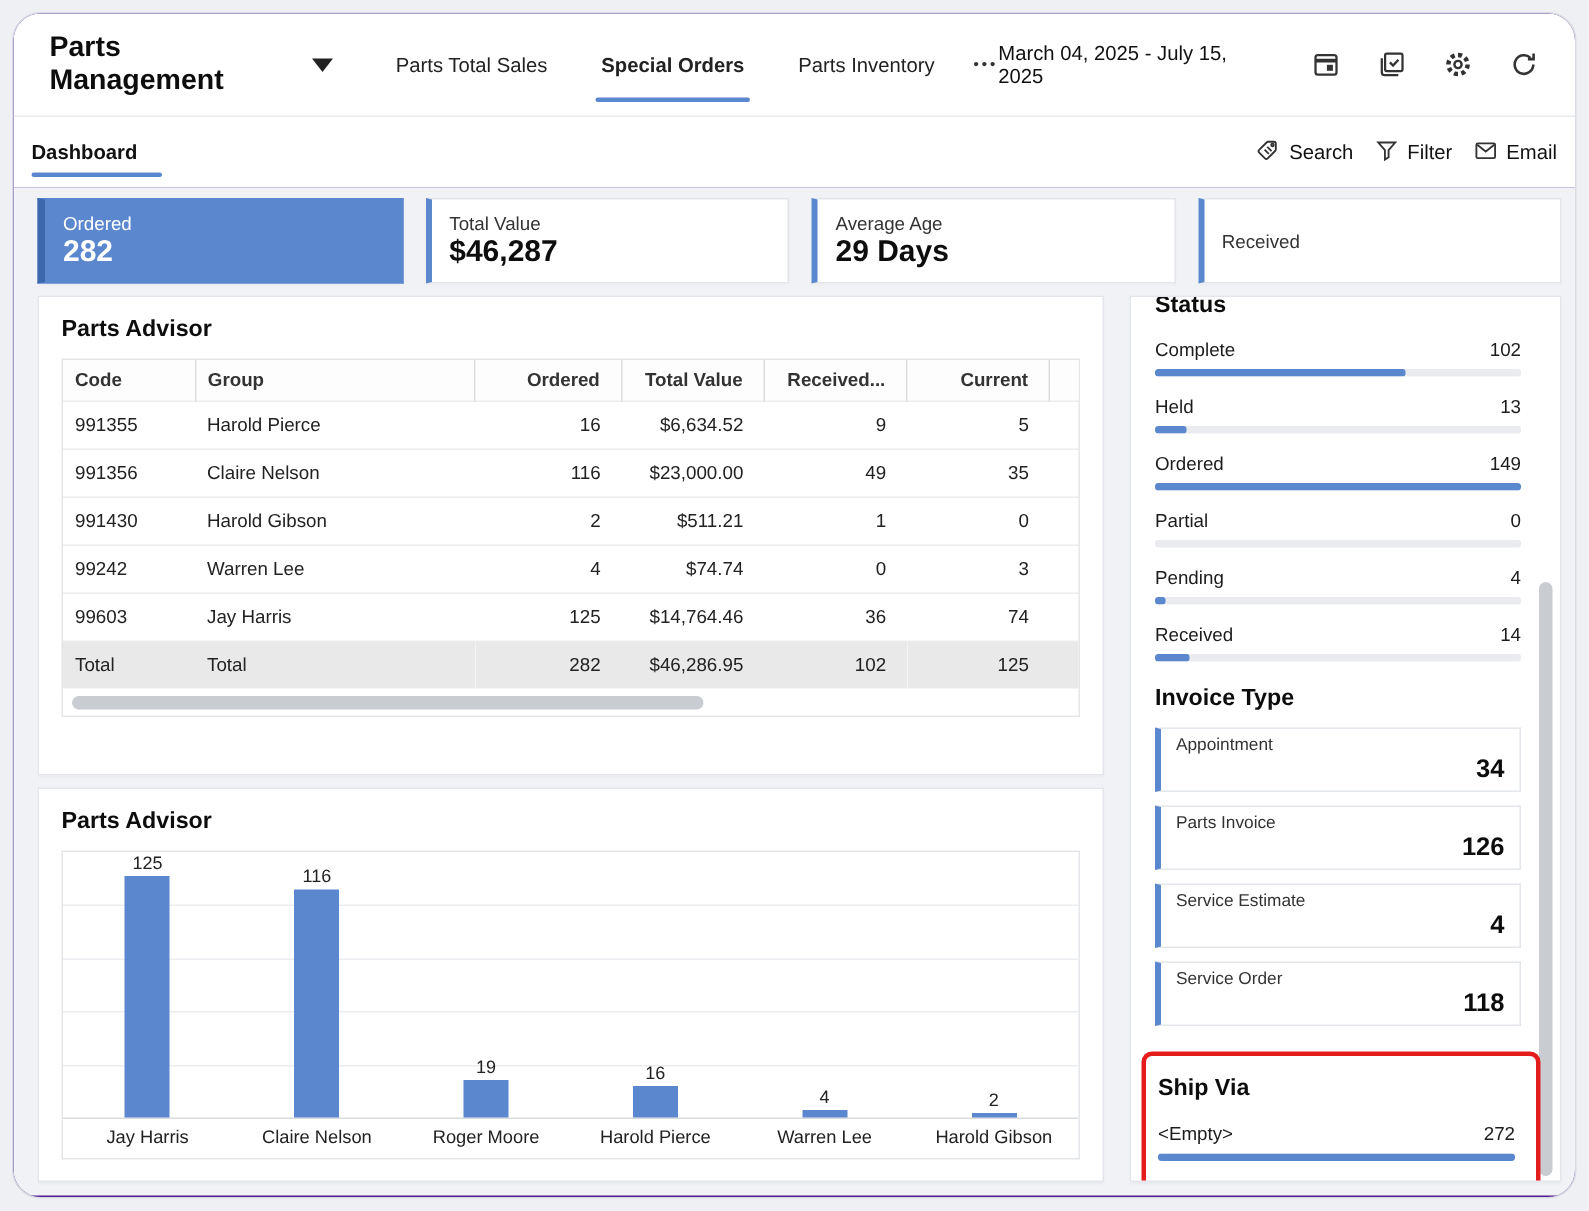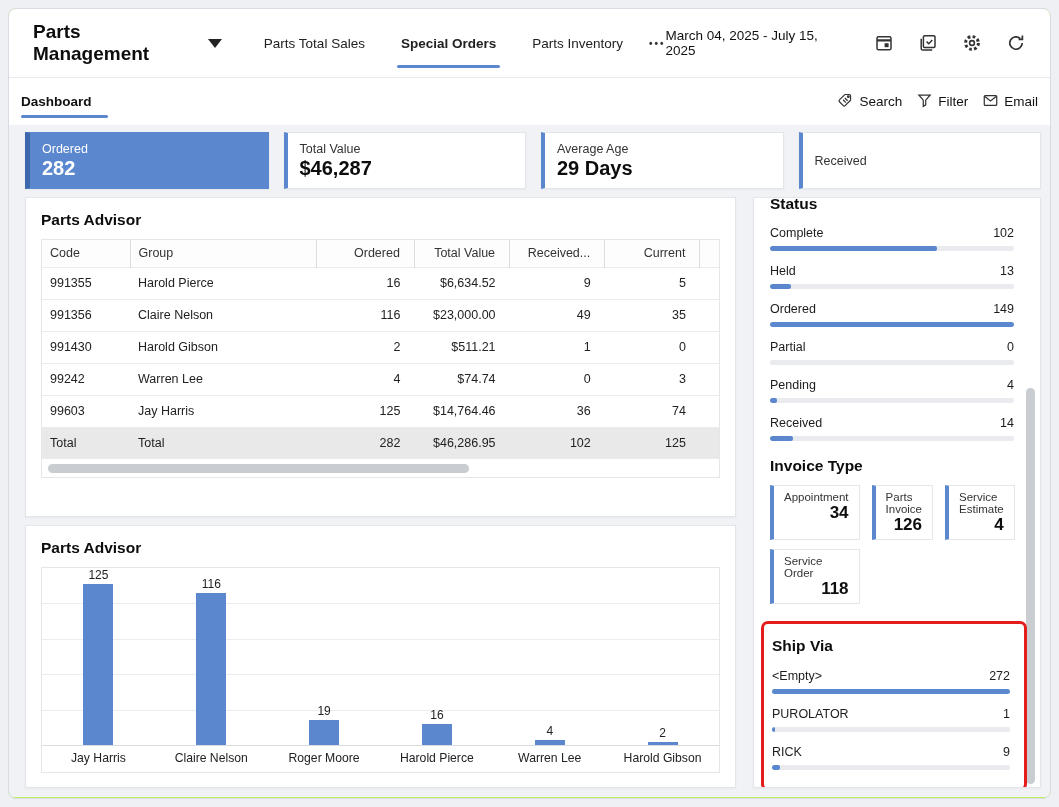--- a/index.html
+++ b/index.html
@@ -5,21 +5,21 @@
   :root{
     --accent:#5b87ce;
     --accent-dark:#3e68ad;
     --red:#e51c1c;
     --card-border:#e2e5ea;
     --txt:#1a1a1a;
   }
   *{box-sizing:border-box;margin:0;padding:0;}
   html,body{width:1059px;height:807px;overflow:hidden;}
   body{background:#eef0f4;font-family:"Liberation Sans","DejaVu Sans",sans-serif;color:var(--txt);}
-  .frame{position:absolute;left:8px;top:8px;right:8px;bottom:8px;background:#bef264;border:1px solid #d8dbe1;border-radius:8px;overflow:hidden;}
+  .frame{position:absolute;left:8px;top:8px;right:8px;bottom:8px;background:#4c1d95;border:1px solid #d8dbe1;border-radius:19px;overflow:hidden;}
 
   
   .topbar{height:69px;display:flex;align-items:center;padding:0 24px;background:#fff;border-bottom:1px solid #e8eaee;}
   .title-group{display:flex;align-items:center;cursor:pointer;}
   .app-title{font-size:19px;font-weight:700;color:#0d0d0d;}
   .caret{width:0;height:0;border-left:7px solid transparent;border-right:7px solid transparent;border-top:9px solid #222;margin-left:14px;}
   .tabs{display:flex;gap:36px;margin-left:42px;}
   .tab{position:relative;font-size:13.5px;color:#222;padding:25px 0;cursor:pointer;white-space:nowrap;}
   .tab.active{font-weight:700;}
   .tab.active::after{content:"";position:absolute;left:-4px;right:-4px;bottom:8px;height:3px;background:var(--accent);border-radius:2px;}
@@ -48,21 +48,21 @@
 
   .main-row{display:flex;gap:17px;flex:1;min-height:0;}
   .left-col{width:711px;display:flex;flex-direction:column;gap:8px;}
   .card{background:#fff;border:1px solid var(--card-border);box-shadow:0 1px 2px rgba(0,0,0,.04);}
   .card h2{font-size:15.5px;font-weight:700;color:#0d0d0d;margin:0 0 10px;}
 
   
   .table-card{height:320px;padding:13px 15px;}
   .tbl-wrap{border:1px solid #e6e6e6;padding-bottom:4px;}
   table{width:100%;border-collapse:collapse;table-layout:fixed;font-size:12.5px;}
-  thead th{font-weight:400;color:#333;text-align:left;height:27px;padding:0 6px 0 8px;border-right:1px solid #ddd;background:#fdfdfd;white-space:nowrap;overflow:hidden;}
+  thead th{font-weight:700;color:#333;text-align:left;height:27px;padding:0 6px 0 8px;border-right:1px solid #ddd;background:#fdfdfd;white-space:nowrap;overflow:hidden;}
   thead th:last-child{border-right:none;}
   tbody td{height:32px;padding:0 6px 0 8px;color:#222;border-top:1px solid #ececec;white-space:nowrap;overflow:hidden;}
   td.num,th.num{text-align:right;padding-right:14px;}
   tr.selected td{background:var(--accent);color:#fff;border-top-color:var(--accent);}
   tr.total td{background:#e9e9e9;color:#222;}
   tr[data-interactable="true"]{cursor:pointer;}
   .hscroll{height:9px;margin:5px 4px 0;position:relative;}
   .hthumb{position:absolute;left:2px;top:0;height:9px;width:63%;background:#c9ccd1;border-radius:5px;cursor:pointer;}
 
   
@@ -78,21 +78,21 @@
 
   
   .right-card{flex:1;position:relative;padding:0 26px 0 16px;overflow:hidden;}
   .right-card h2{margin:0 0 13px;}
   .status-h{margin-top:-3px !important;}
   .meter-row{margin-bottom:13px;cursor:pointer;}
   .meter-head{display:flex;justify-content:space-between;font-size:12.5px;color:#1c1c1c;margin-bottom:6px;}
   .meter-track{height:5px;background:#e9ebee;border-radius:2px;overflow:hidden;}
   .meter-fill{height:100%;background:var(--accent);border-radius:2px;}
   .inv-h{margin-top:16px !important;margin-bottom:10px !important;}
-  .inv-grid{display:grid;grid-template-columns:1fr 1fr 1fr;gap:9px 12px;}
+  .inv-grid{display:grid;grid-template-columns:1fr;gap:9px 12px;}
   .inv-card{background:#fff;border:1px solid #e3e6ea;border-left:4px solid var(--accent);padding:5px 10px 4px;cursor:pointer;}
   .inv-card .k-label{font-size:11.5px;color:#333;}
   .inv-card .k-value{font-size:17px;font-weight:700;color:#0d0d0d;text-align:right;}
   .ship-section{position:relative;margin-top:24px;padding:9px 4px 2px 2px;}
   .ship-section h2{margin-bottom:14px;}
   .red-annotation{position:absolute;left:-9px;right:-13px;top:-7px;bottom:-6px;border:3px solid var(--red);border-radius:7px;pointer-events:none;z-index:3;}
   .vscroll{position:absolute;top:0;bottom:0;right:5px;width:9px;}
   .vthumb{position:absolute;right:0;top:190px;bottom:3px;width:9px;background:#c9ccd1;border-radius:5px;cursor:pointer;}
 </style>
 </head>

